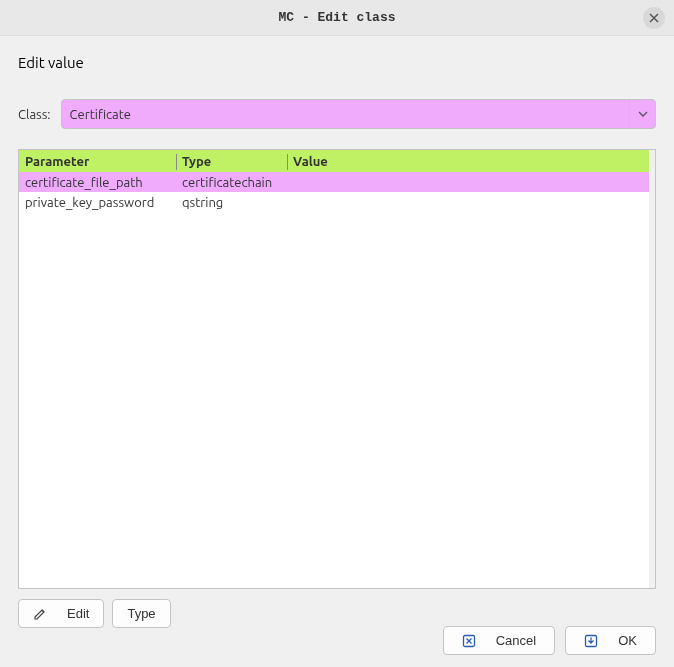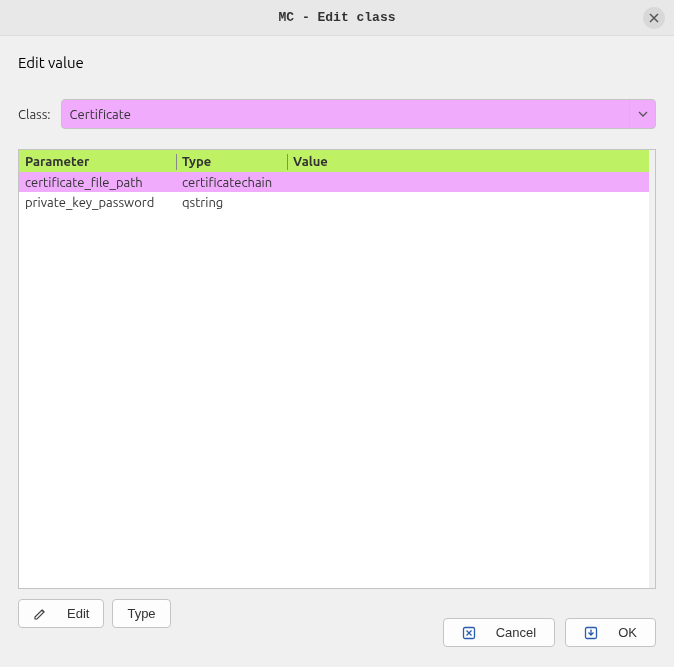--- a/index.html
+++ b/index.html
@@ -161,21 +161,21 @@
       align-items: center;
       gap: 20px;
       color: #333;
     }
     .btn svg {
       width: 14px;
       height: 14px;
     }
     .footer {
       position: absolute;
-      bottom: 20px;
+      bottom: 12px;
       right: 18px;
       display: flex;
       gap: 10px;
     }
     .footer .btn {
       padding: 6px 18px;
     }
   </style>
 </head>
 <body>

